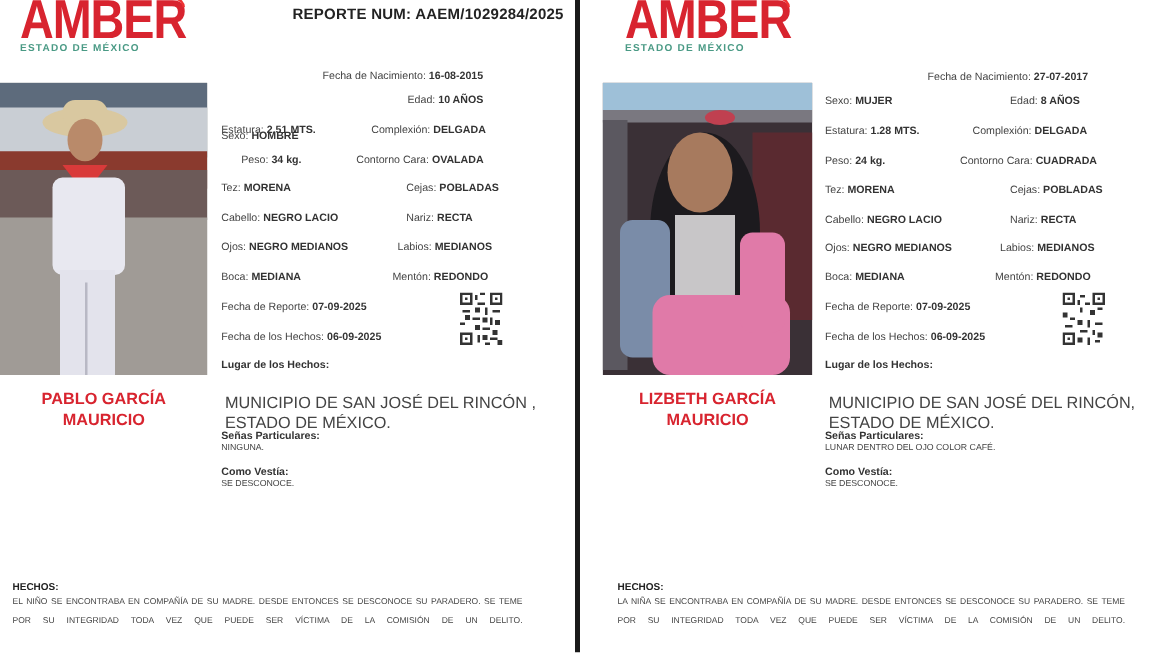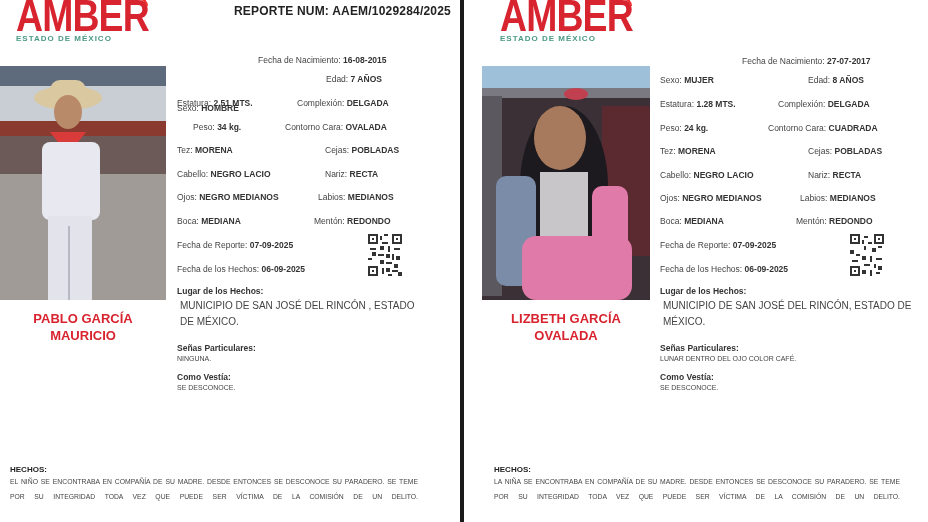--- a/index.html
+++ b/index.html
@@ -22,21 +22,21 @@
   .photo svg { display:block; }
 
   .name { position:absolute; color:#d8242f; font-weight:bold; font-size:13px; text-align:center; line-height:17px; }
 
   .field { position:absolute; font-size:8.5px; color:#333; white-space:nowrap; }
   .field .k { font-weight:normal; color:#444; }
   .field .v { font-weight:bold; color:#333; }
 
   .label-b { position:absolute; font-size:8.5px; font-weight:bold; color:#333; }
   .small { position:absolute; font-size:7px; color:#444; }
-  .place { position:absolute; font-size:10px; color:#444; line-height:16px; width:250px; }
+  .place { position:absolute; font-size:13px; color:#444; line-height:16px; width:250px;margin-top:16px; }
 
   .qr { position:absolute; width:34px; height:42px; }
 
   .hechos-title { position:absolute; font-size:8px; font-weight:bold; color:#222; }
   .hechos-text { position:absolute; font-size:6.8px; color:#444; line-height:15px; text-align:justify; text-align-last:justify; }
 </style>
 </head>
 <body>
 
 <div class="card left">
@@ -61,21 +61,21 @@
       <polygon points="50,66 86,66 72,84 64,84" fill="#d93a3a"></polygon>
       <rect x="42" y="76" width="58" height="78" rx="8" fill="#e8e8f0"></rect>
       <rect x="48" y="150" width="44" height="84" fill="#e3e3ec"></rect>
       <rect x="68" y="160" width="2" height="74" fill="#b8b8c4"></rect>
     </svg>
   </div>
   <div class="name" style="left:0; top:310px; width:166px;">PABLO GARCÍA MAURICIO</div>
 
   <div class="field" style="left:258px; top:55px;"><span class="k">Fecha de Nacimiento:</span> <span class="v">16-08-2015</span></div>
   <div class="field" style="left:177px; top:74px;margin-top:29px;"><span class="k">Sexo:</span> <span class="v">HOMBRE</span></div>
-  <div class="field" style="left:326px; top:74px;"><span class="k">Edad:</span> <span class="v">7 AÑOS</span></div>
+  <div class="field" style="left:326px; top:74px;"><span class="k">Edad:</span> <span class="v">10 AÑOS</span></div>
   <div class="field" style="left:177px; top:98px;"><span class="k">Estatura:</span> <span class="v">2.51 MTS.</span></div>
   <div class="field" style="left:297px; top:98px;"><span class="k">Complexión:</span> <span class="v">DELGADA</span></div>
   <div class="field" style="left:193px; top:122px;"><span class="k">Peso:</span> <span class="v">34 kg.</span></div>
   <div class="field" style="left:285px; top:122px;"><span class="k">Contorno Cara:</span> <span class="v">OVALADA</span></div>
   <div class="field" style="left:177px; top:145px;"><span class="k">Tez:</span> <span class="v">MORENA</span></div>
   <div class="field" style="left:325px; top:145px;"><span class="k">Cejas:</span> <span class="v">POBLADAS</span></div>
   <div class="field" style="left:177px; top:169px;"><span class="k">Cabello:</span> <span class="v">NEGRO LACIO</span></div>
   <div class="field" style="left:325px; top:169px;"><span class="k">Nariz:</span> <span class="v">RECTA</span></div>
   <div class="field" style="left:177px; top:192px;"><span class="k">Ojos:</span> <span class="v">NEGRO MEDIANOS</span></div>
   <div class="field" style="left:318px; top:192px;"><span class="k">Labios:</span> <span class="v">MEDIANOS</span></div>
@@ -151,21 +151,21 @@
       <rect x="0" y="30" width="20" height="200" fill="#5b5860"></rect>
       <ellipse cx="82" cy="120" rx="44" ry="80" fill="#1c1a1e"></ellipse>
       <ellipse cx="78" cy="72" rx="26" ry="32" fill="#a77a5e"></ellipse>
       <rect x="58" y="106" width="48" height="90" fill="#c8c6c8"></rect>
       <rect x="14" y="110" width="40" height="110" rx="10" fill="#7a8ca8"></rect>
       <rect x="40" y="170" width="110" height="64" rx="14" fill="#e07aa8"></rect>
       <rect x="110" y="120" width="36" height="80" rx="10" fill="#e07aa8"></rect>
       <ellipse cx="94" cy="28" rx="12" ry="6" fill="#c04050"></ellipse>
     </svg>
   </div>
-  <div class="name" style="left:16px; top:310px; width:168px;">LIZBETH GARCÍA OVALADA</div>
+  <div class="name" style="left:16px; top:310px; width:168px;">LIZBETH GARCÍA MAURICIO</div>
 
   <div class="field" style="left:276px; top:56px;"><span class="k">Fecha de Nacimiento:</span> <span class="v">27-07-2017</span></div>
   <div class="field" style="left:194px; top:75px;"><span class="k">Sexo:</span> <span class="v">MUJER</span></div>
   <div class="field" style="left:342px; top:75px;"><span class="k">Edad:</span> <span class="v">8 AÑOS</span></div>
   <div class="field" style="left:194px; top:99px;"><span class="k">Estatura:</span> <span class="v">1.28 MTS.</span></div>
   <div class="field" style="left:312px; top:99px;"><span class="k">Complexión:</span> <span class="v">DELGADA</span></div>
   <div class="field" style="left:194px; top:123px;"><span class="k">Peso:</span> <span class="v">24 kg.</span></div>
   <div class="field" style="left:302px; top:123px;"><span class="k">Contorno Cara:</span> <span class="v">CUADRADA</span></div>
   <div class="field" style="left:194px; top:146px;"><span class="k">Tez:</span> <span class="v">MORENA</span></div>
   <div class="field" style="left:342px; top:146px;"><span class="k">Cejas:</span> <span class="v">POBLADAS</span></div>

